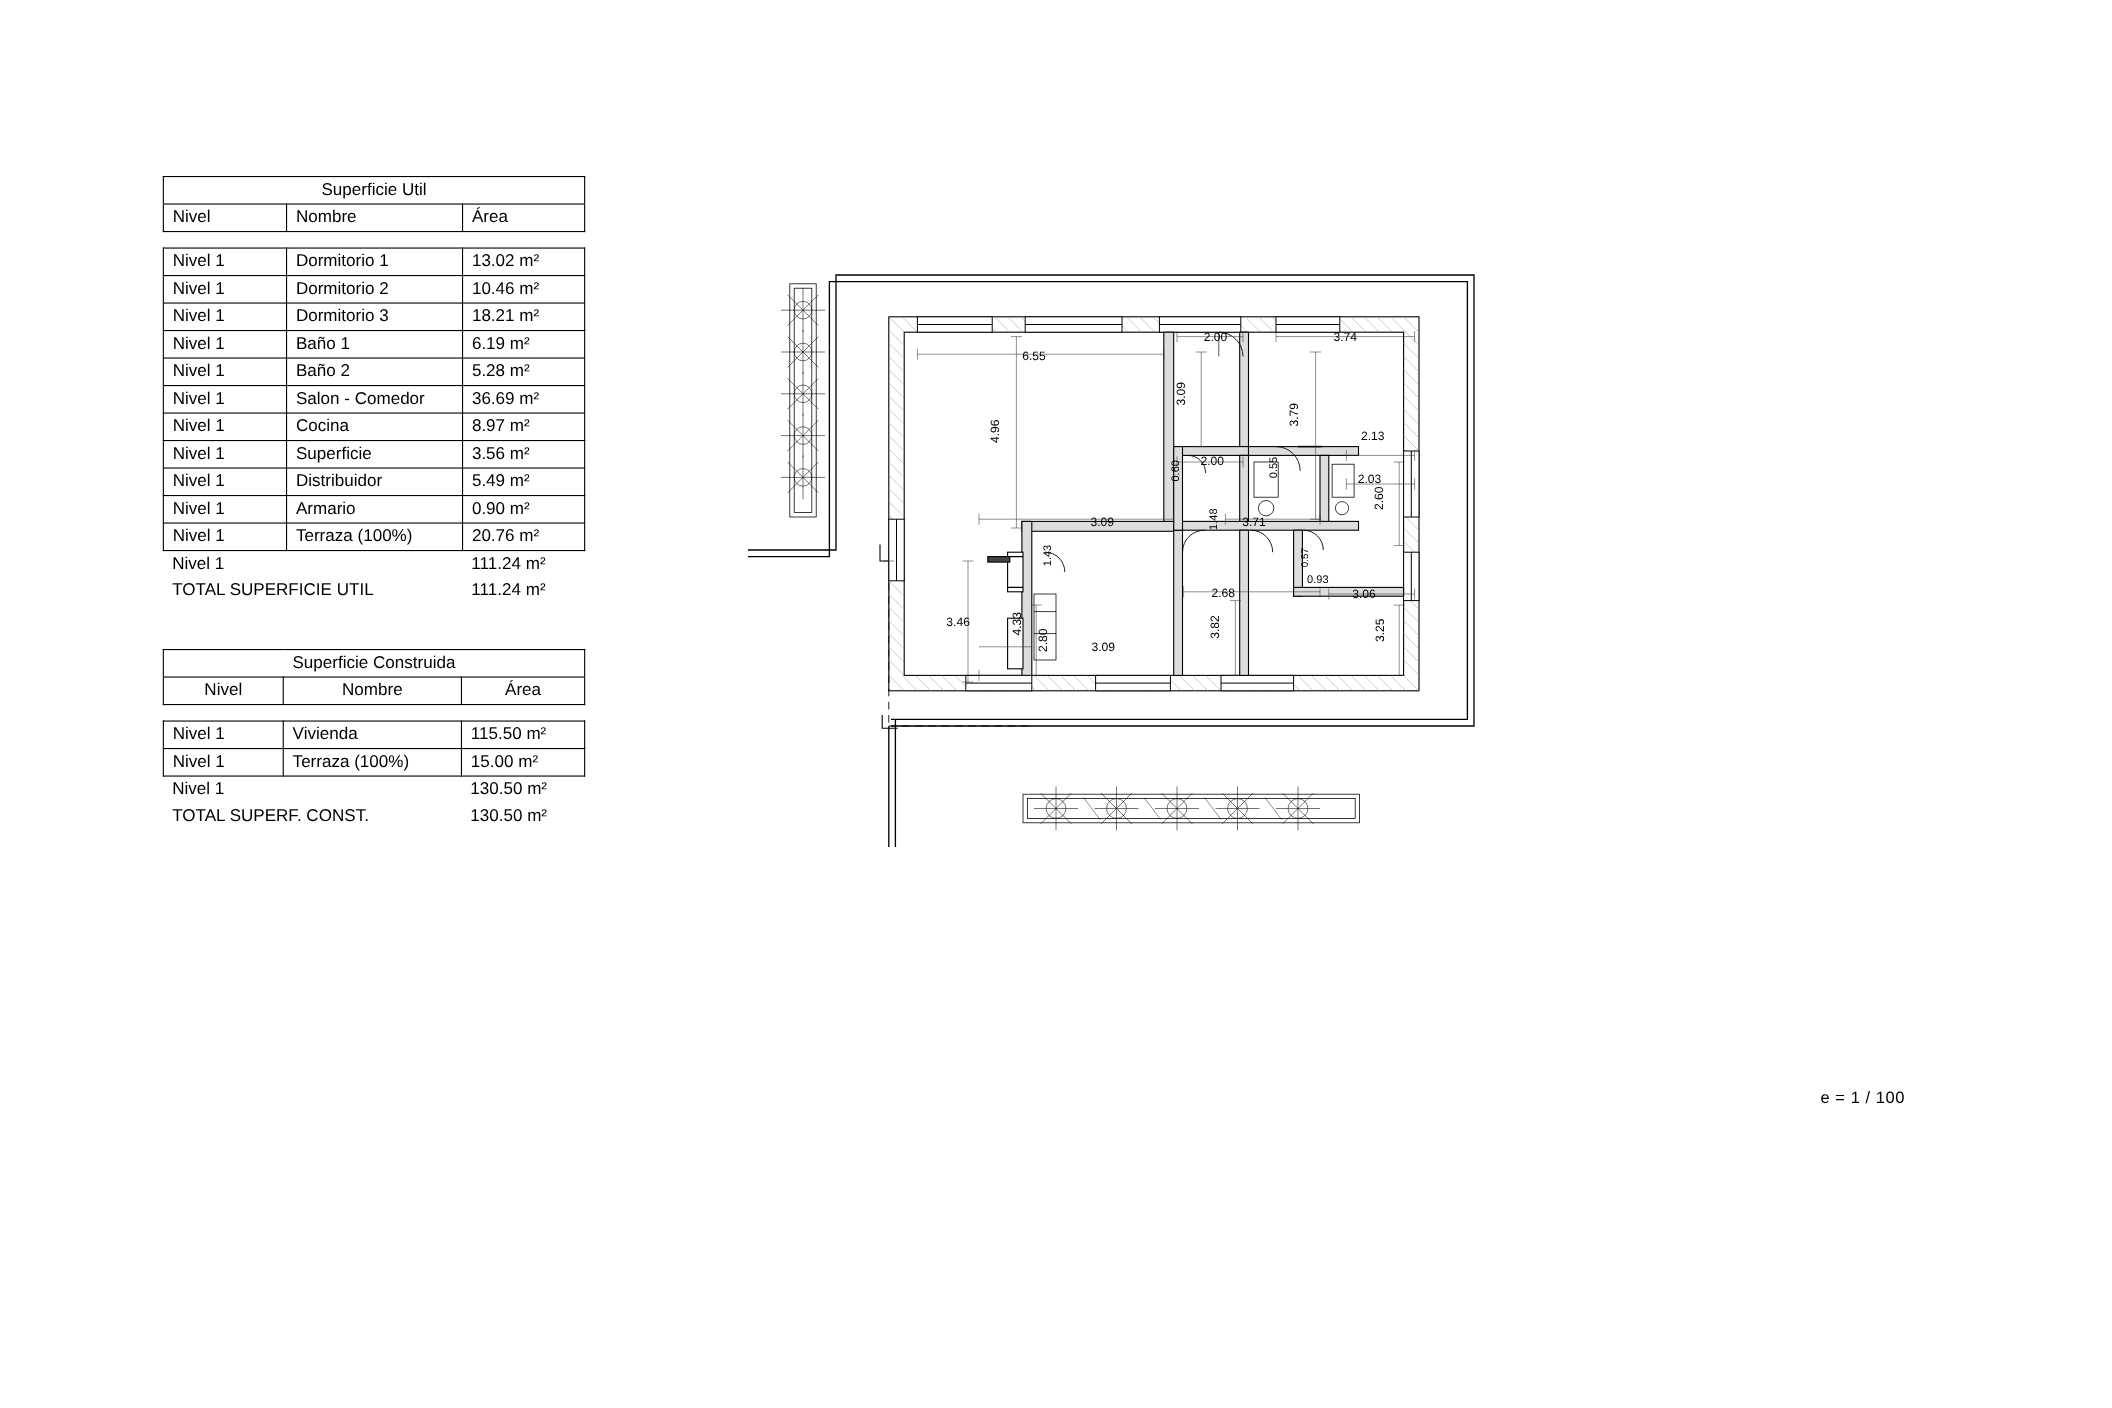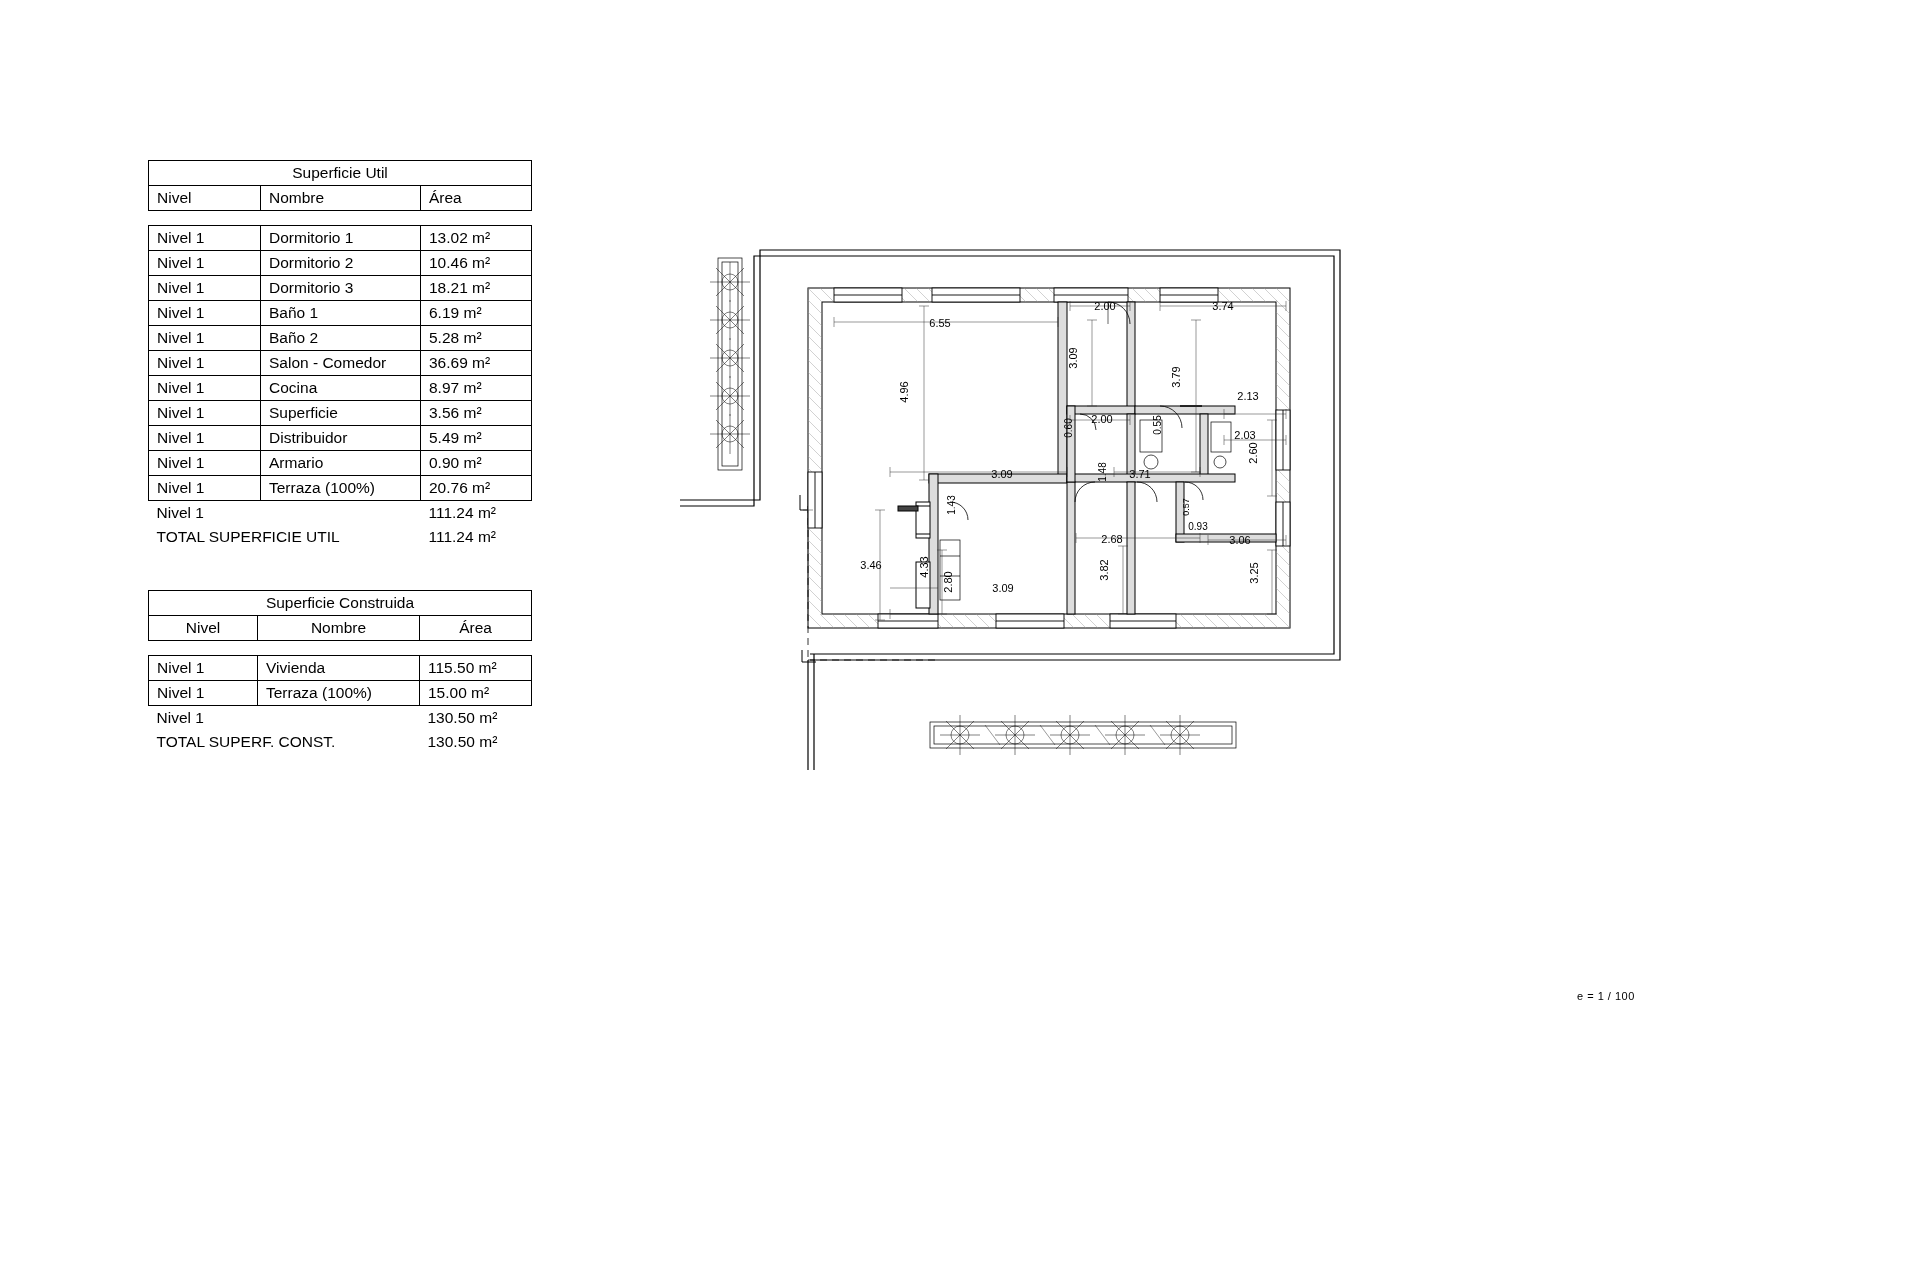--- a/index.html
+++ b/index.html
@@ -69,23 +69,23 @@
   .c2-area { width: 95px; }
 
   
   #plan {
     position: absolute;
     left: 640px;
     top: 210px;
   }
   .scale-note {
     position: absolute;
-    left: 1577px;
+    left: 1655px;
     top: 990px;
-    font-size: 11px;
+    font-size: 15px;
     letter-spacing: 0.5px;
   }
 </style>
 </head>
 <body>
 
 <div class="table-block tbl-util">
   <table class="tbl">
     <tbody>
         <tr>

